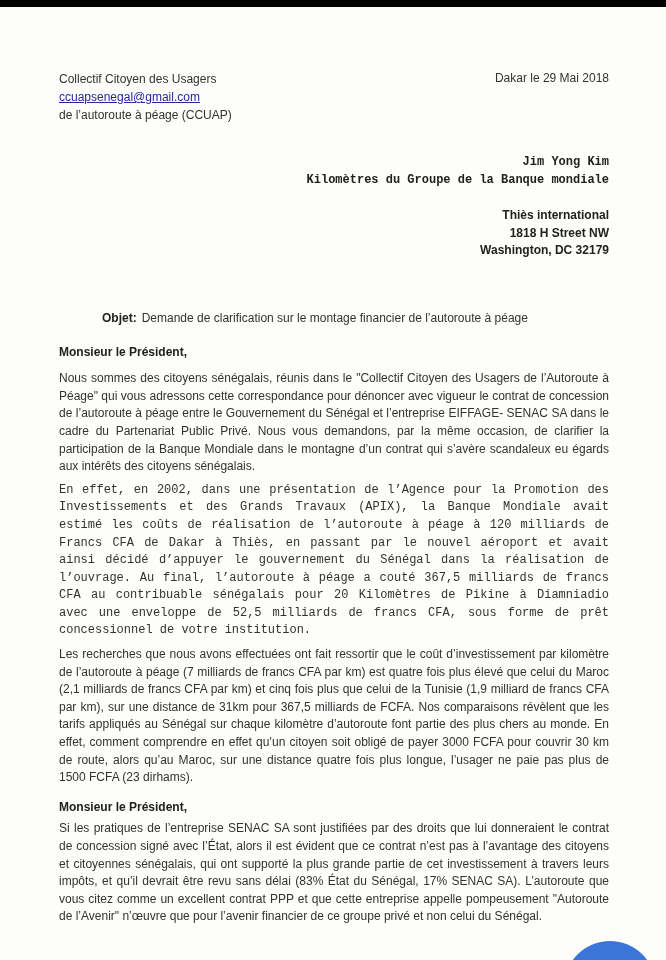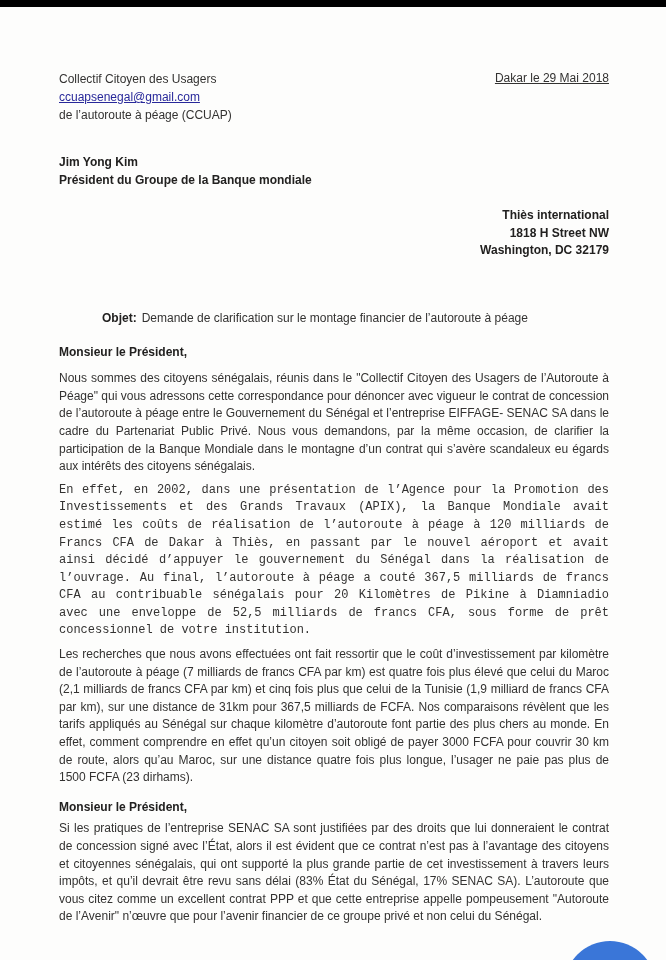--- a/index.html
+++ b/index.html
@@ -33,25 +33,27 @@
     display: flex;
     justify-content: space-between;
     align-items: flex-start;
   }
   .sender { line-height: 18px; }
   .sender-email {
     color: #28289a;
     text-decoration: underline;
     cursor: pointer;
   }
-  .date { white-space: nowrap; text-decoration: underline; }
+  .date { white-space: nowrap; }
   .recipient {
     margin-top: 30px;
+    text-align: right;
     font-weight: bold;
     color: #222120;
+    font-family: Liberation Mono, monospace;
   }
   .address {
     margin-top: 18px;
     text-align: right;
     font-weight: bold;
     color: #222120;
   }
   .subject {
     margin-top: 50px;
     padding-left: 43px;
@@ -99,21 +101,21 @@
       <div>
         <span class="sender-email" style="color: rgb(40, 40, 154);">ccuapsenegal@gmail.com</span>
       </div>
       <div>de l’autoroute à péage (CCUAP)</div>
     </div>
     <div class="date">Dakar le 29 Mai 2018</div>
   </div>
 
   <div class="recipient">
     <div>Jim Yong Kim</div>
-    <div>Président du Groupe de la Banque mondiale</div>
+    <div>Kilomètres du Groupe de la Banque mondiale</div>
   </div>
 
   <div class="address">
     <div>Thiès international</div>
     <div>1818 H Street NW</div>
     <div>Washington, DC 32179</div>
   </div>
 
   <div class="subject">
     <span class="subject-label">Objet:</span><span>Demande de clarification sur le montage financier de l’autoroute à péage</span>

